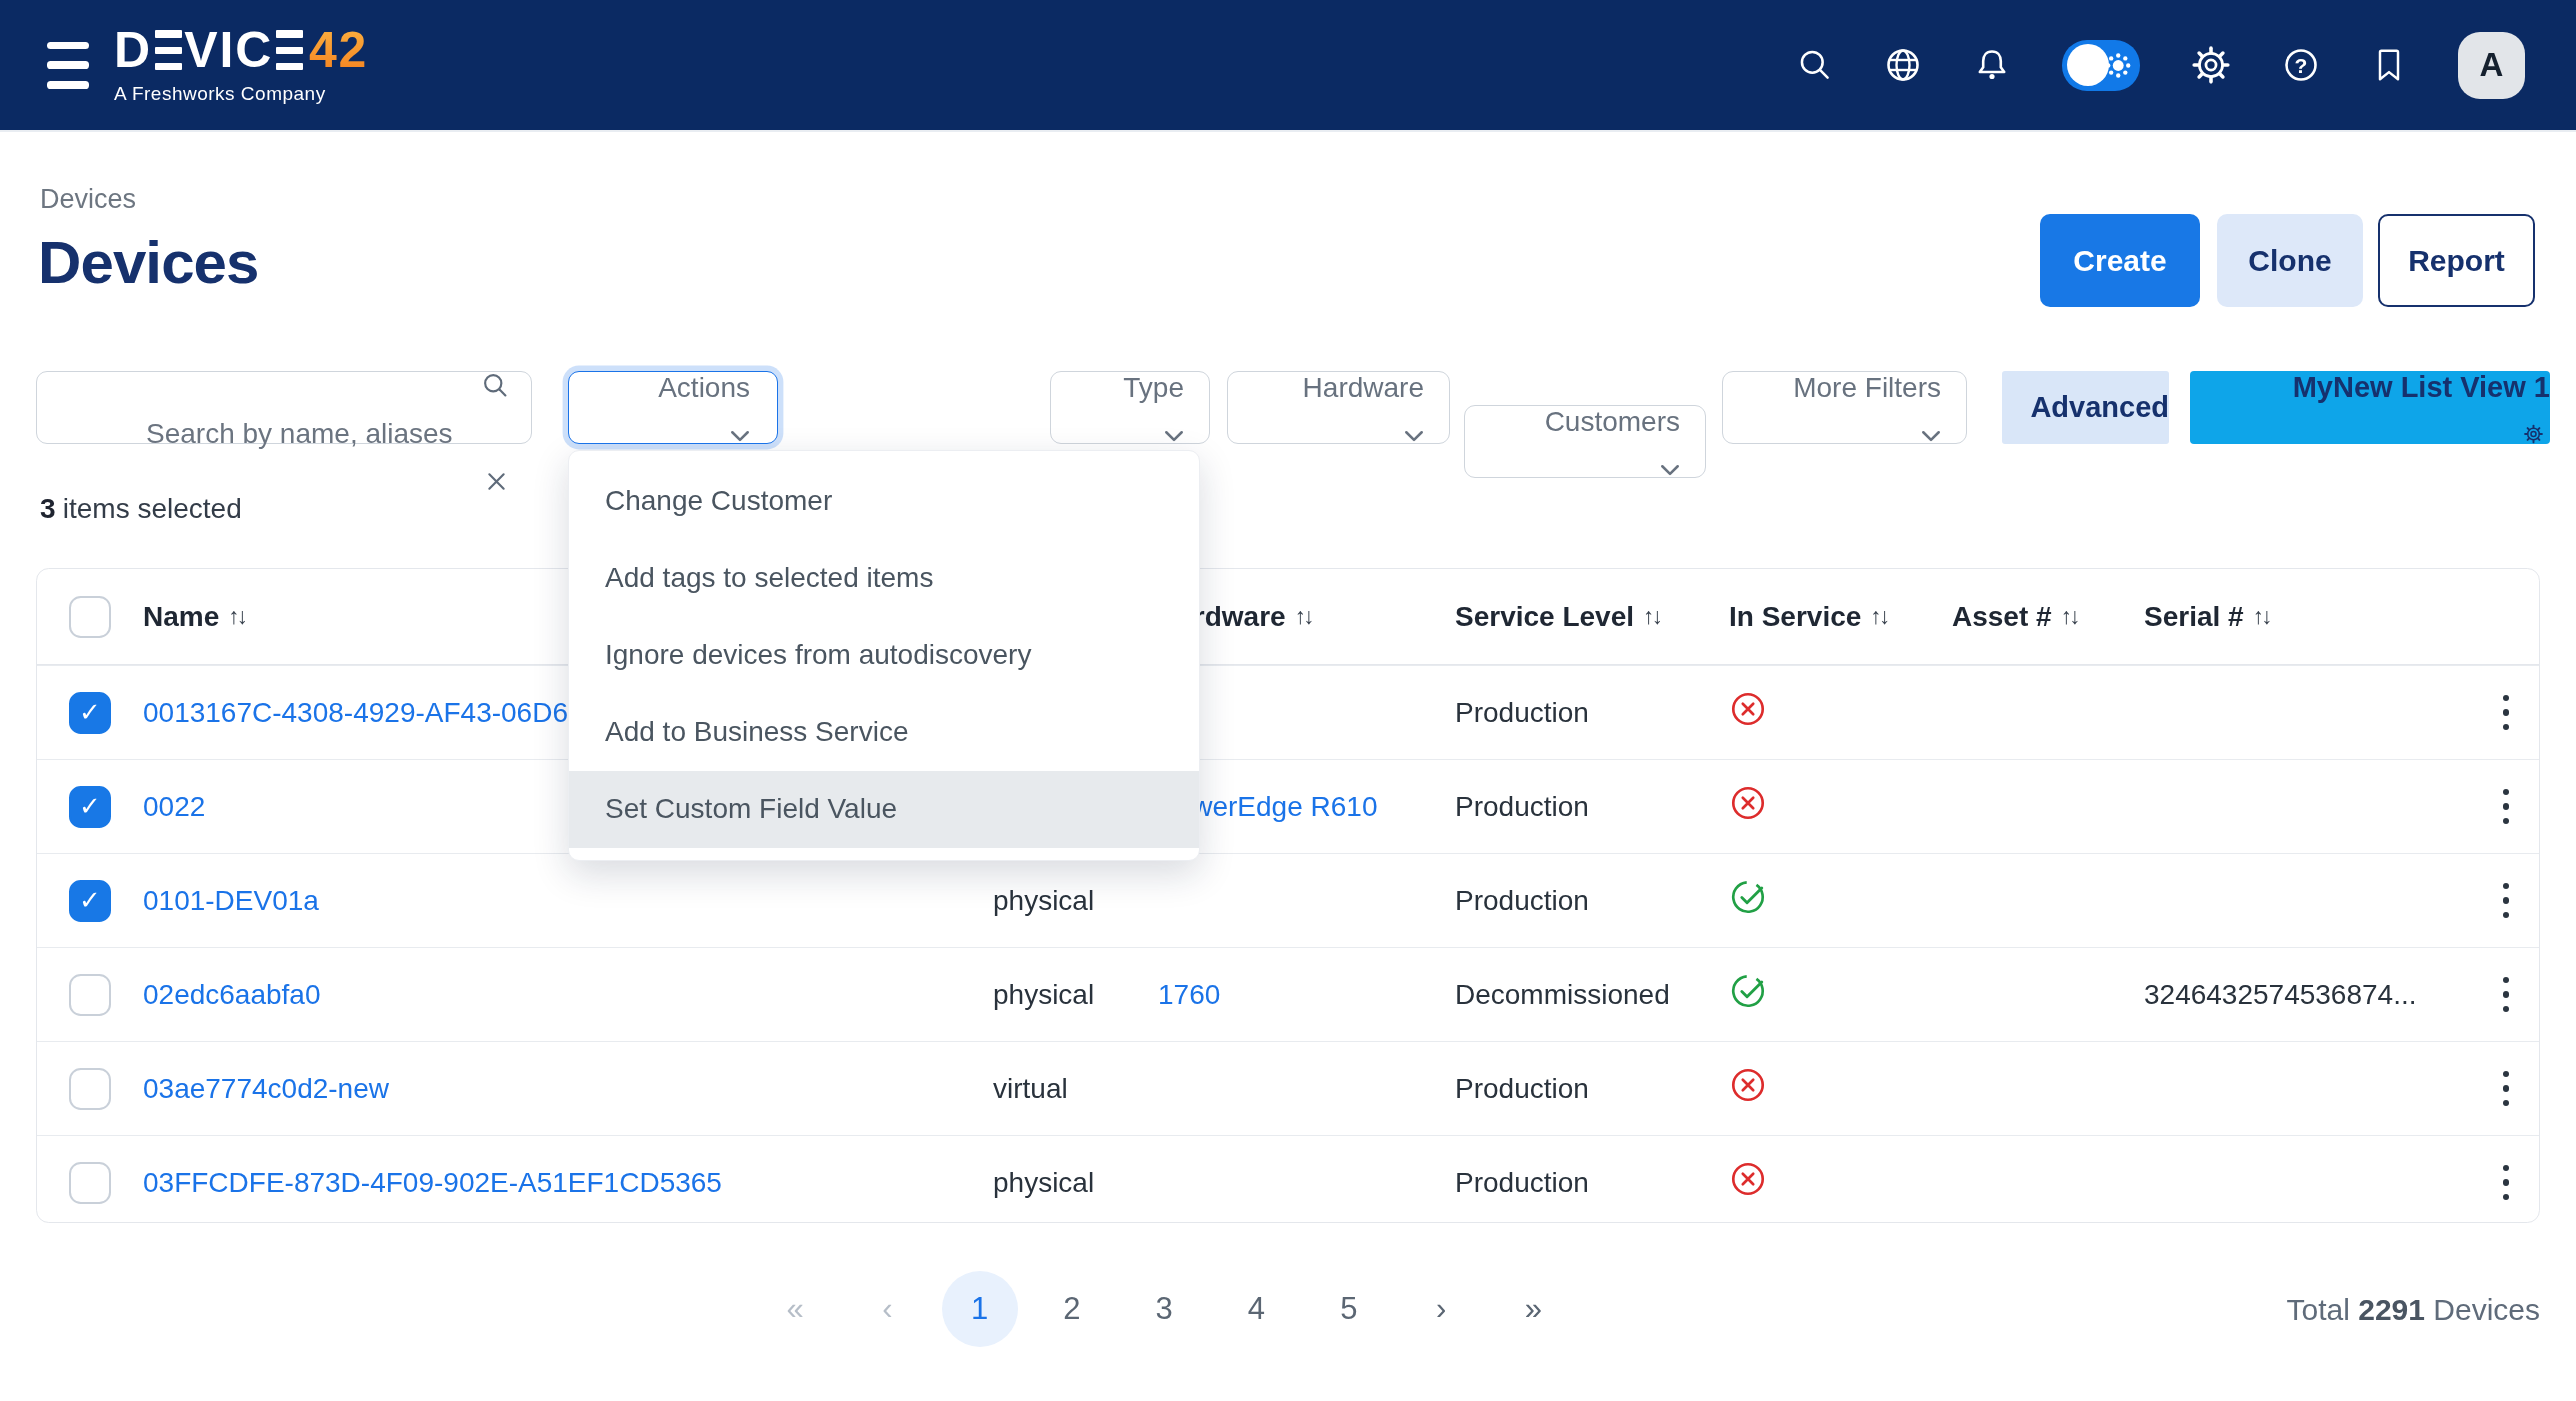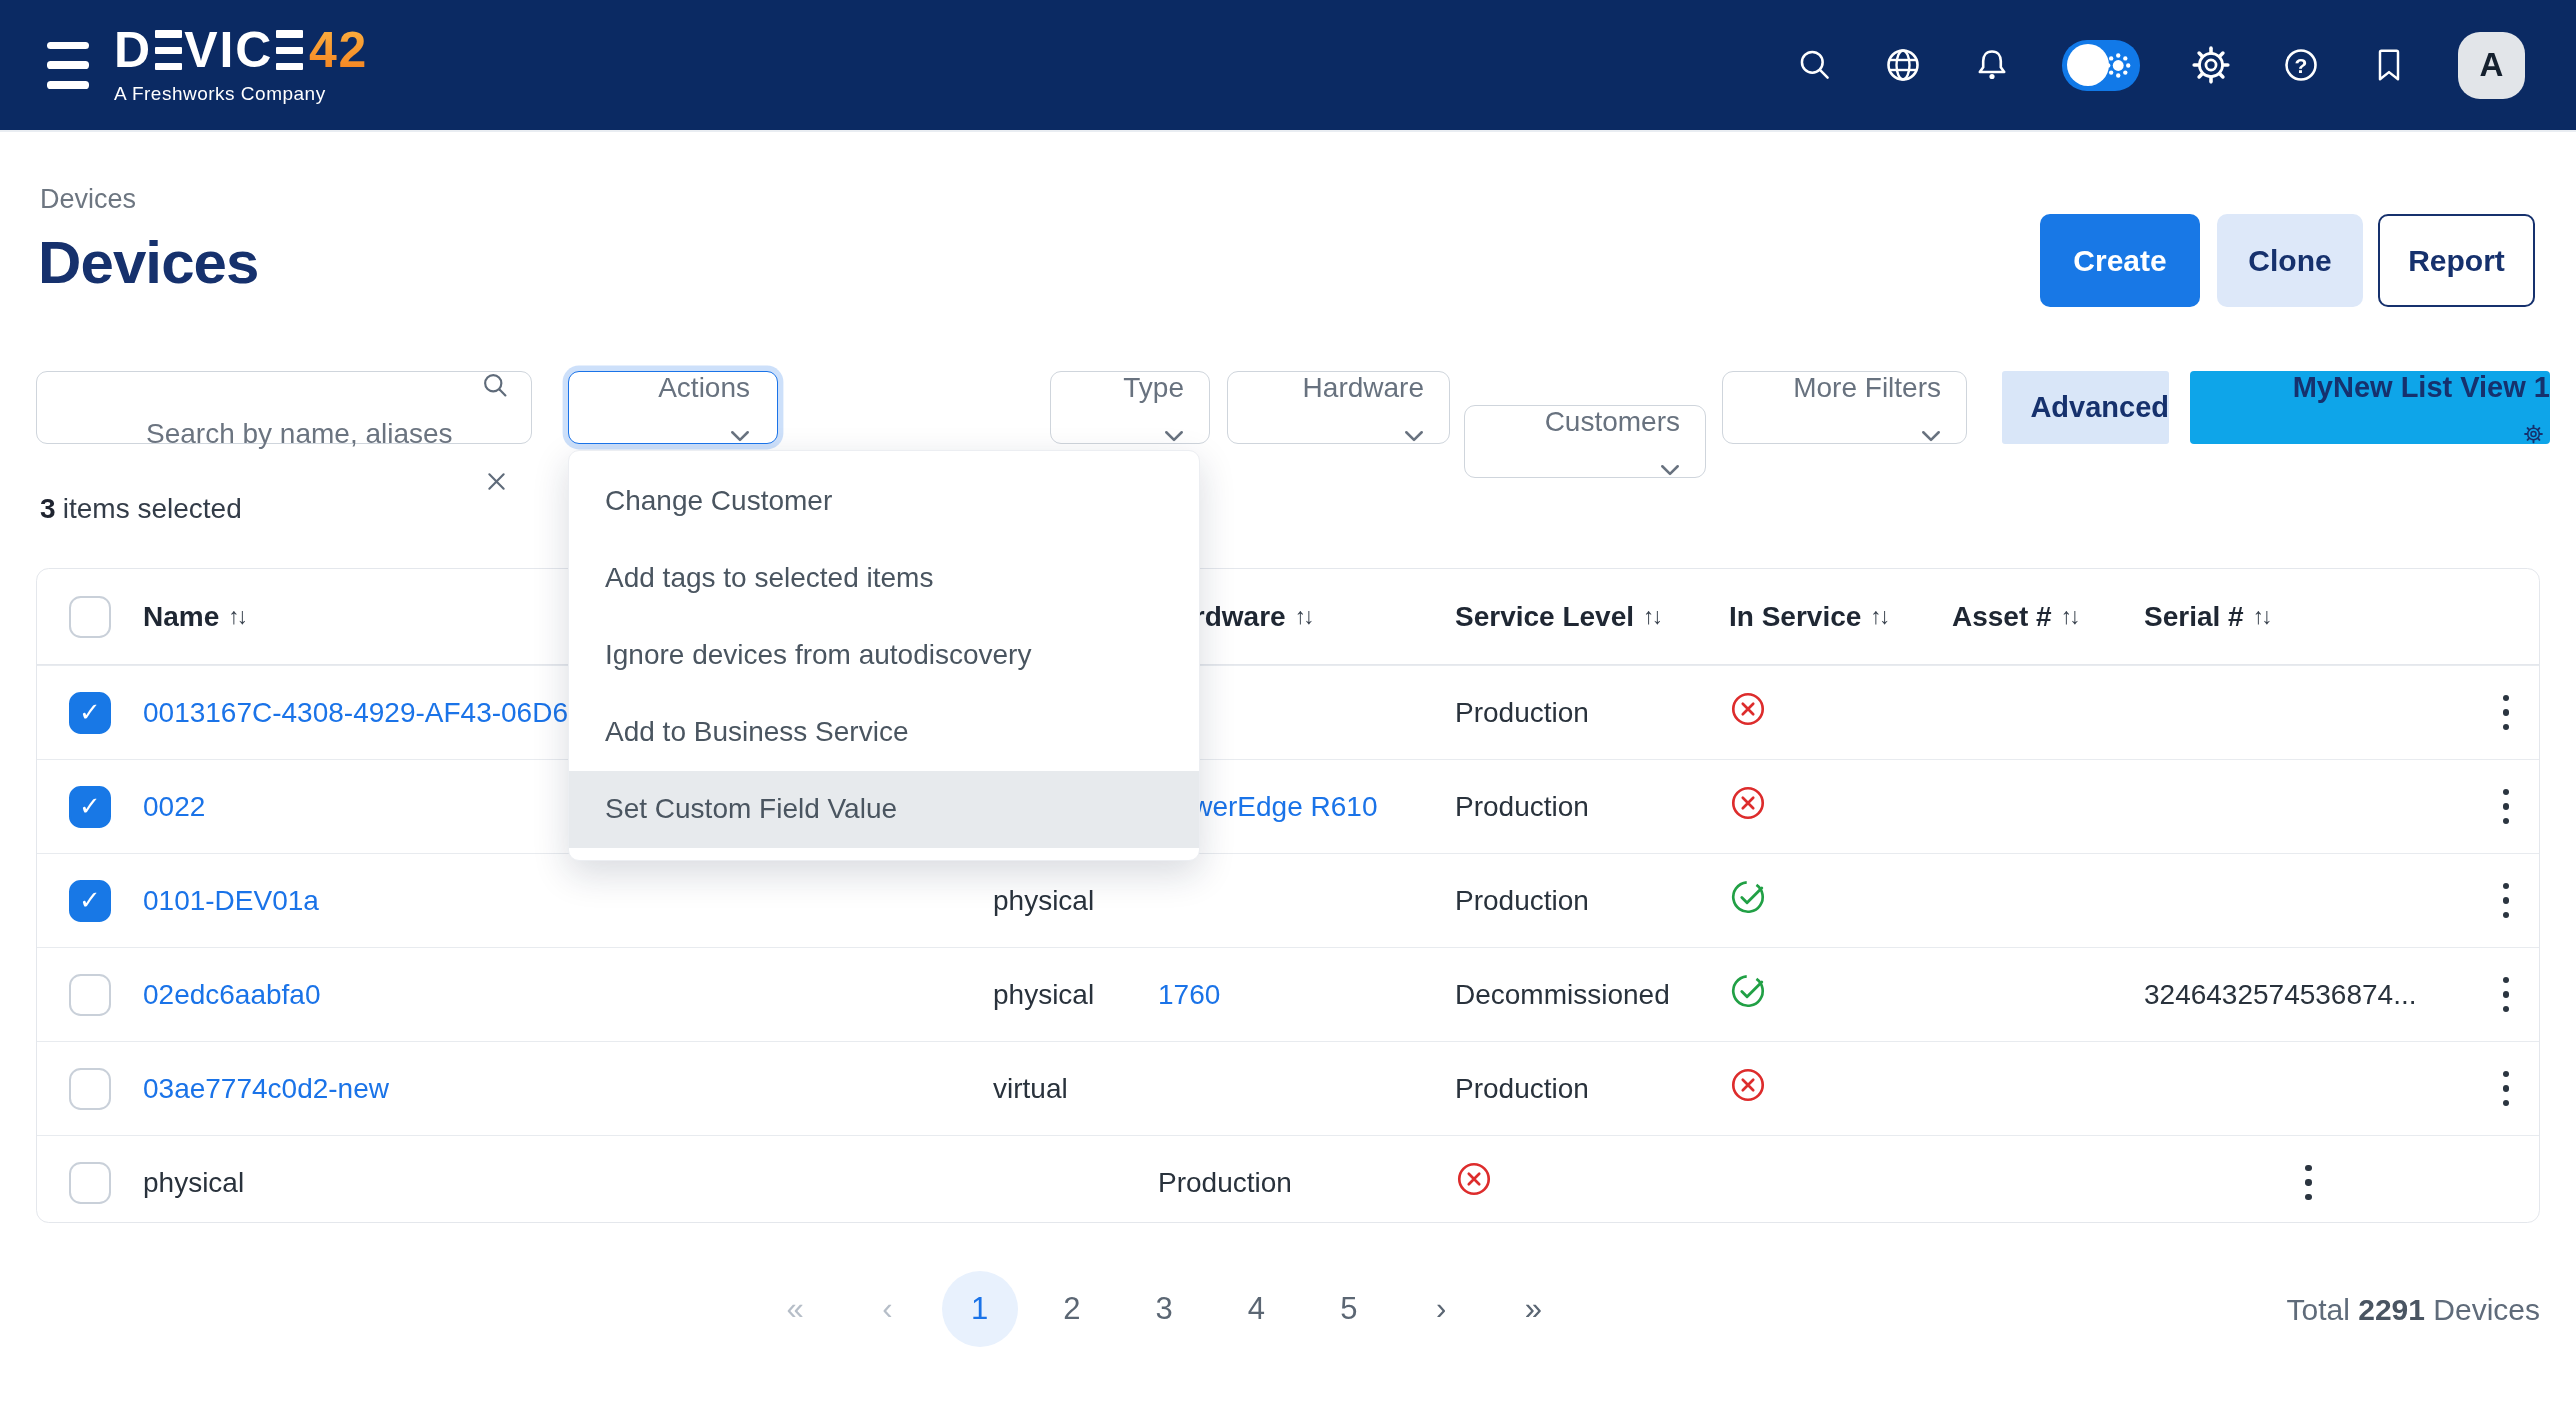--- a/index.html
+++ b/index.html
@@ -398,20 +398,21 @@
         <i></i>
         <i></i>
         <i></i>
       </span>
   </div>
 
   <div class="tr">
     <span class="cbwrap">
         <span class="cb" data-on="false"></span>
       </span>
+    <a class="name-link">03FFCDFE-873D-4F09-902E-A51EF1CD5365</a>
     <span class="cell">physical</span>
     <a class="hw-link"></a>
     <span class="cell">Production</span>
     <span class="status" data-on="false">
       
       <svg class="no" width="38" height="38" viewBox="0 0 40 40">
           <circle cx="20" cy="20" r="15.5" fill="none" stroke="#dd2c2c" stroke-width="2.8"></circle>
           <path d="M14.5 14.5l11 11M25.5 14.5l-11 11" stroke="#dd2c2c" stroke-width="2.8" stroke-linecap="round"></path>
         </svg>
     </span>

